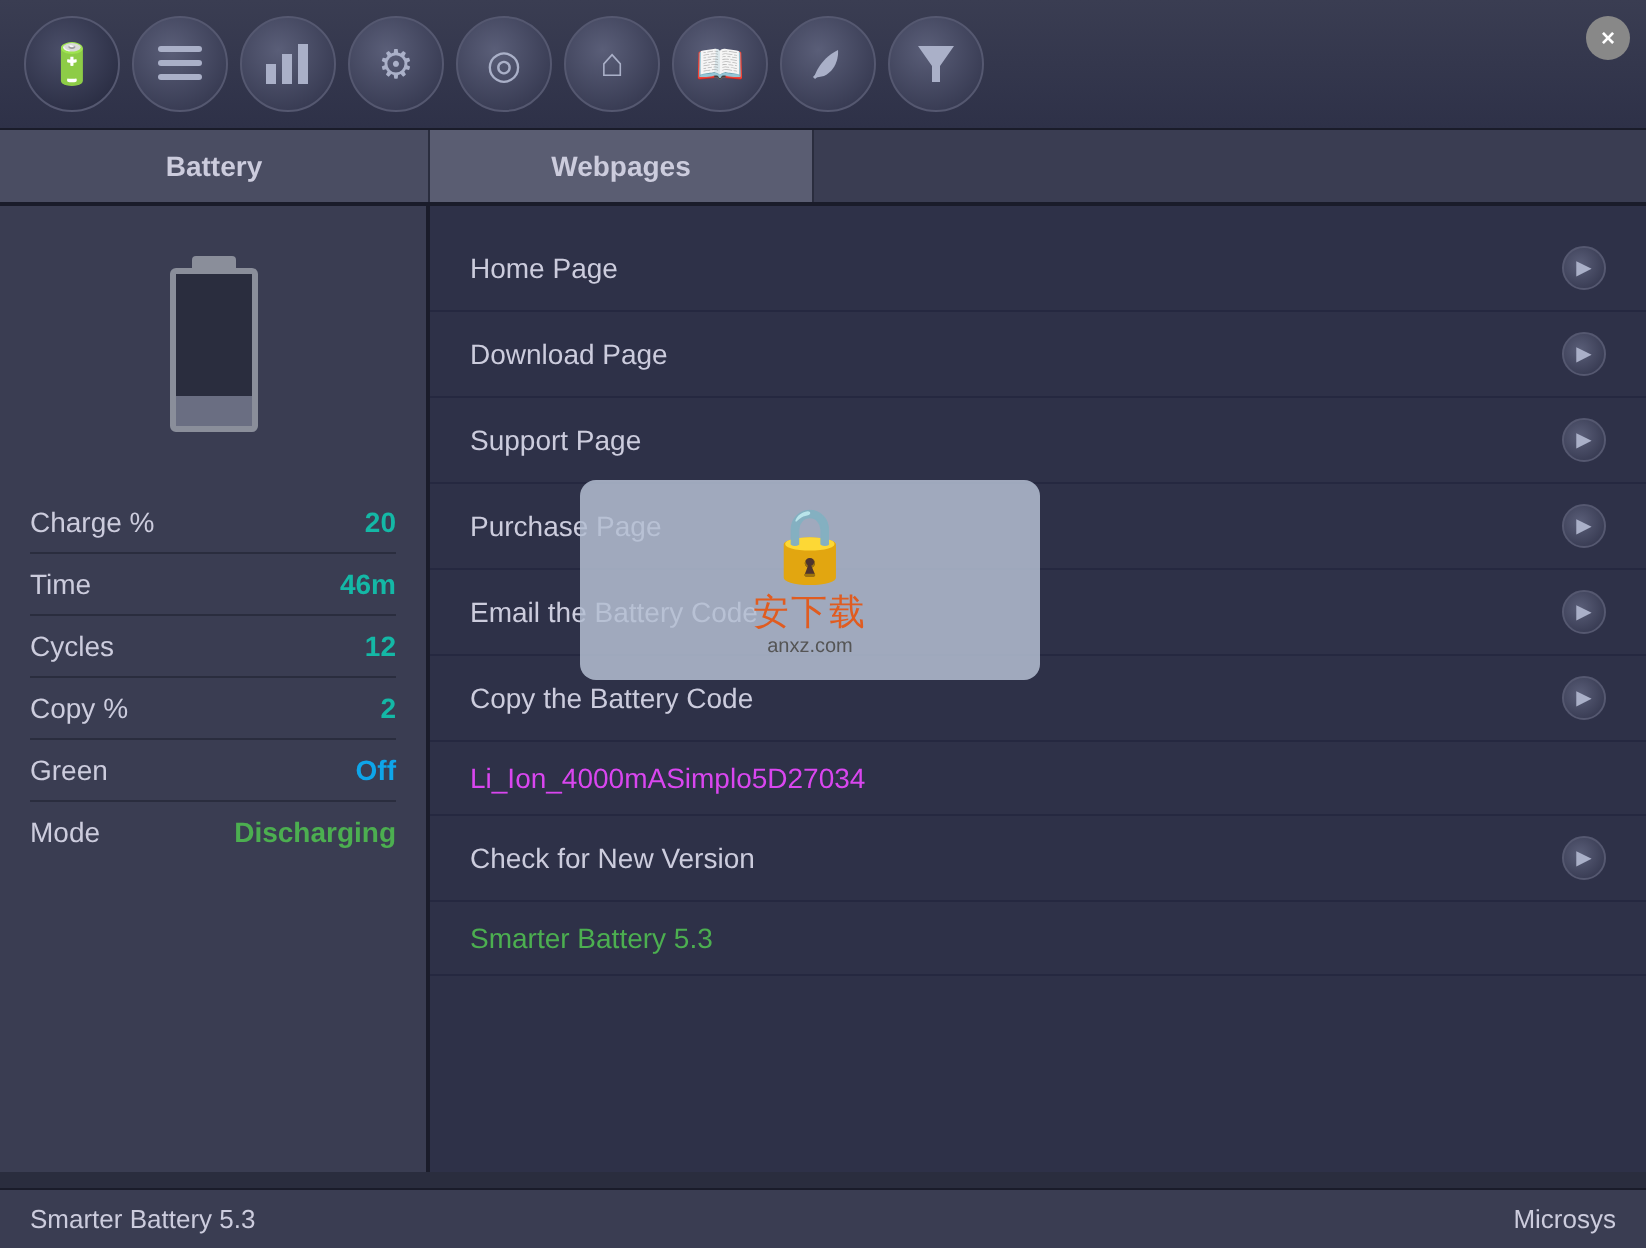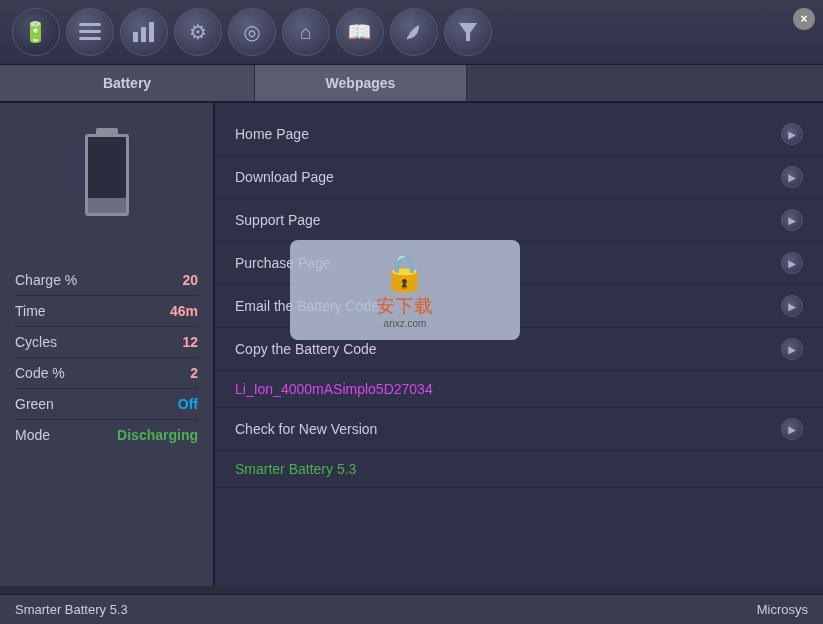--- a/index.html
+++ b/index.html
@@ -65,26 +65,26 @@
     }
     .tab {
       padding: 10px 0;
       text-align: center;
       font-weight: bold;
       font-size: 14px;
       cursor: pointer;
       color: #ccd;
     }
     .tab.battery {
-      width: 255px;
+      width: 215px;
       background: #4a4d62;
       border-right: 1px solid #2a2d3e;
     }
     .tab.webpages {
-      width: 212px;
+      width: 192px;
       background: #5a5d72;
       border-right: 1px solid #2a2d3e;
     }
     .tab.registration {
       flex: 1;
       background: #3a3d52;
     }
 
     
     .main-content {
@@ -131,35 +131,35 @@
       position: absolute;
       bottom: 0;
       left: 0;
       right: 0;
       height: 20%;
       background: #6a6e82;
     }
 
     .stats {
       width: 100%;
-      margin-top: 22px;
+      margin-top: 3px;
     }
     .stat-row {
       display: flex;
       justify-content: space-between;
       padding: 7px 0;
       border-bottom: 1px solid #2a2d3e;
       font-size: 14px;
       color: #ccd;
     }
     .stat-row:last-child {
       border-bottom: none;
     }
     .stat-value {
-      color: #fca5a5;
+      color: #14b8a6;
       font-weight: bold;
     }
     .stat-value.orange {
       color: #0ea5e9;
     }
     .stat-value.discharging {
       color: #4caf50;
     }
 
     
@@ -313,21 +313,21 @@
       </div>
       <div class="stat-row">
         <span>Time</span>
         <span class="stat-value">46m</span>
       </div>
       <div class="stat-row">
         <span>Cycles</span>
         <span class="stat-value">12</span>
       </div>
       <div class="stat-row">
-        <span>Code %</span>
+        <span>Copy %</span>
         <span class="stat-value">2</span>
       </div>
       <div class="stat-row">
         <span>Green</span>
         <span class="stat-value orange">Off</span>
       </div>
       <div class="stat-row">
         <span>Mode</span>
         <span class="stat-value discharging">Discharging</span>
       </div>

